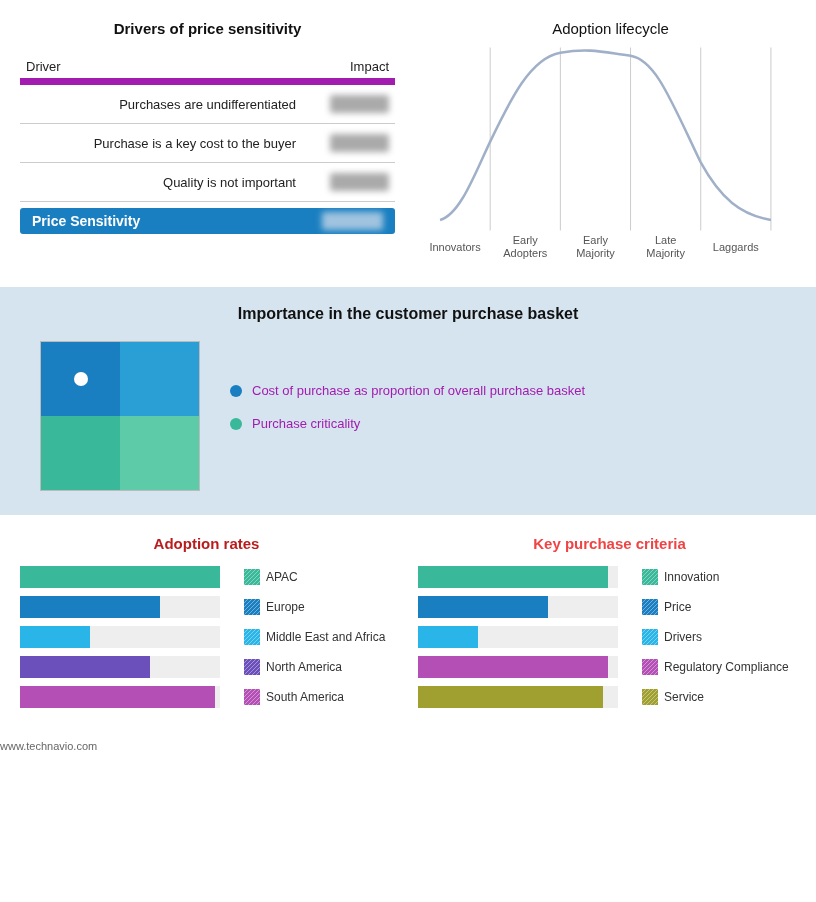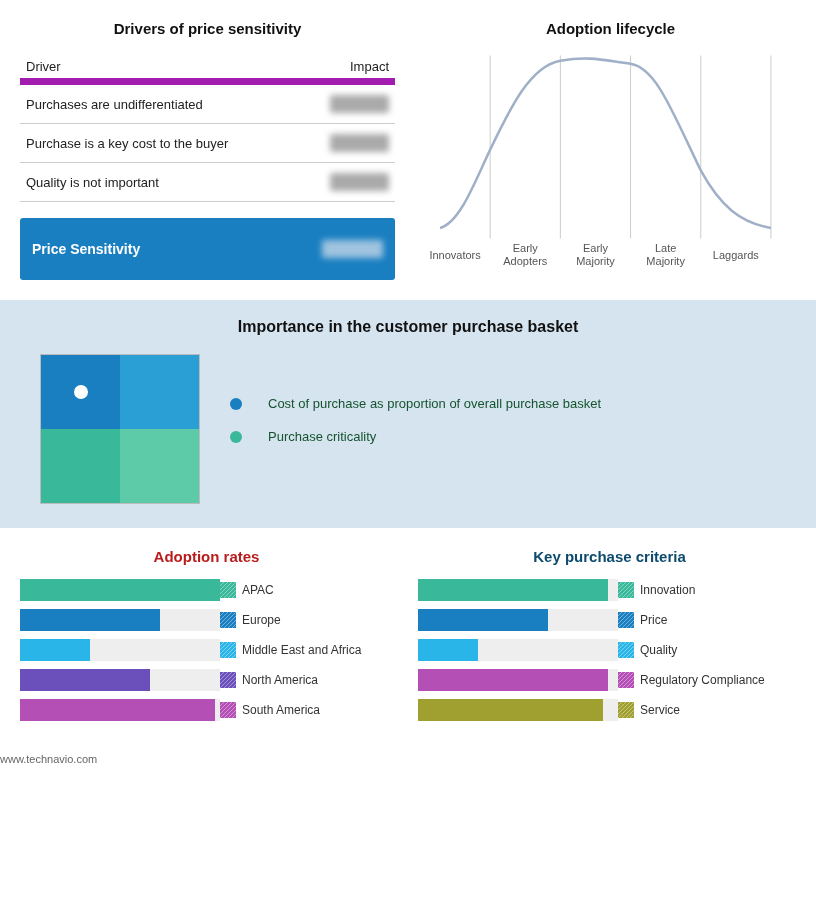--- a/index.html
+++ b/index.html
@@ -43,43 +43,44 @@
       border-bottom: 7px solid #a21caf;
     }
     .drivers-table thead tr th.impact-col {
       text-align: right;
     }
     .drivers-table tbody tr td {
       padding: 10px 6px;
       border-bottom: 1px solid #ccc;
       font-size: 13px;
       vertical-align: middle;
+      text-align: right;
     }
     .drivers-table tbody tr td.impact-val {
       text-align: right;
     }
     .impact-blurred {
       display: inline-block;
       background: #aaa;
       color: transparent;
       border-radius: 2px;
       font-size: 12px;
       padding: 2px 8px;
       user-select: none;
       filter: blur(3px);
     }
     .price-sensitivity-row {
       background: #1a7fc1;
       color: #fff;
       border-radius: 3px;
-      margin-top: 16px;
+      margin-top: 6px;
       display: flex;
       align-items: center;
       justify-content: space-between;
-      padding: 22px 12px;
+      padding: 4px 12px;
       font-weight: 600;
       font-size: 14px;
     }
     .price-sensitivity-row .impact-blurred-white {
       display: inline-block;
       background: #a0c4e0;
       color: transparent;
       border-radius: 2px;
       font-size: 12px;
       padding: 2px 8px;
@@ -87,23 +88,22 @@
       filter: blur(3px);
     }
 
     
     .adoption-panel {
       flex: 1;
       padding: 10px 15px 10px 10px;
     }
     .adoption-panel h2 {
       font-size: 15px;
-      font-weight: 700;
+      font-weight: 400;
       text-align: center;
-      margin-bottom: 8px;
       color: #111;
     }
     .adoption-chart {
       width: 100%;
       height: 230px;
       position: relative;
     }
 
     
     .importance-section {
@@ -163,22 +163,21 @@
       width: 12px;
       height: 12px;
       border-radius: 50%;
       flex-shrink: 0;
       margin-top: 2px;
     }
     .legend-dot-blue { background: #1a7fc1; }
     .legend-dot-green { background: #3ab89a; }
     .legend-text {
       font-size: 13px;
-      color: #14532d;
-      margin-left: 16px;
+      color: #a21caf;
     }
 
     
     .bottom-section {
       display: flex;
       width: 100%;
       padding: 10px 0 10px 0;
     }
 
     .adoption-rates-panel {
@@ -192,21 +191,21 @@
       margin-bottom: 14px;
       color: #b91c1c;
     }
     .bar-chart {
       width: 100%;
     }
     .bar-row {
       display: flex;
       align-items: center;
       margin-bottom: 8px;
-      gap: 0;
+      gap: 24px;
     }
     .bar-container {
       width: 200px;
       height: 22px;
       background: #eee;
       position: relative;
       flex-shrink: 0;
     }
     .bar-fill {
       height: 100%;
@@ -227,21 +226,21 @@
 
     .key-criteria-panel {
       flex: 1;
       padding: 10px 15px 10px 10px;
     }
     .key-criteria-panel h2 {
       font-size: 15px;
       font-weight: 700;
       text-align: center;
       margin-bottom: 14px;
-      color: #0c4a6e;
+      color: #ef4444;
     }
 
     .footer {
       text-align: left;
       padding: 4px 20px 8px 0;
       font-size: 11px;
       color: #666;
     }
   </style>
 </head>
@@ -476,21 +475,21 @@
             <svg class="hatch-icon" viewBox="0 0 16 16" xmlns="http://www.w3.org/2000/svg">
       <rect width="16" height="16" fill="#29b5e8"></rect>
       <line x1="0" y1="4" x2="4" y2="0" stroke="rgba(255,255,255,0.4)" stroke-width="1"></line>
       <line x1="0" y1="8" x2="8" y2="0" stroke="rgba(255,255,255,0.4)" stroke-width="1"></line>
       <line x1="0" y1="12" x2="12" y2="0" stroke="rgba(255,255,255,0.4)" stroke-width="1"></line>
       <line x1="0" y1="16" x2="16" y2="0" stroke="rgba(255,255,255,0.4)" stroke-width="1"></line>
       <line x1="4" y1="16" x2="16" y2="4" stroke="rgba(255,255,255,0.4)" stroke-width="1"></line>
       <line x1="8" y1="16" x2="16" y2="8" stroke="rgba(255,255,255,0.4)" stroke-width="1"></line>
       <line x1="12" y1="16" x2="16" y2="12" stroke="rgba(255,255,255,0.4)" stroke-width="1"></line>
     </svg>
-            <span>Quality</span>
+            <span>Drivers</span>
           </div>
         </div>
         <div class="bar-row">
           <div class="bar-container">
             <div class="bar-fill" style="width: 190px; background: rgb(180, 79, 181);"></div>
           </div>
           <div class="bar-label-right">
             <svg class="hatch-icon" viewBox="0 0 16 16" xmlns="http://www.w3.org/2000/svg">
       <rect width="16" height="16" fill="#b44fb5"></rect>
       <line x1="0" y1="4" x2="4" y2="0" stroke="rgba(255,255,255,0.4)" stroke-width="1"></line>

